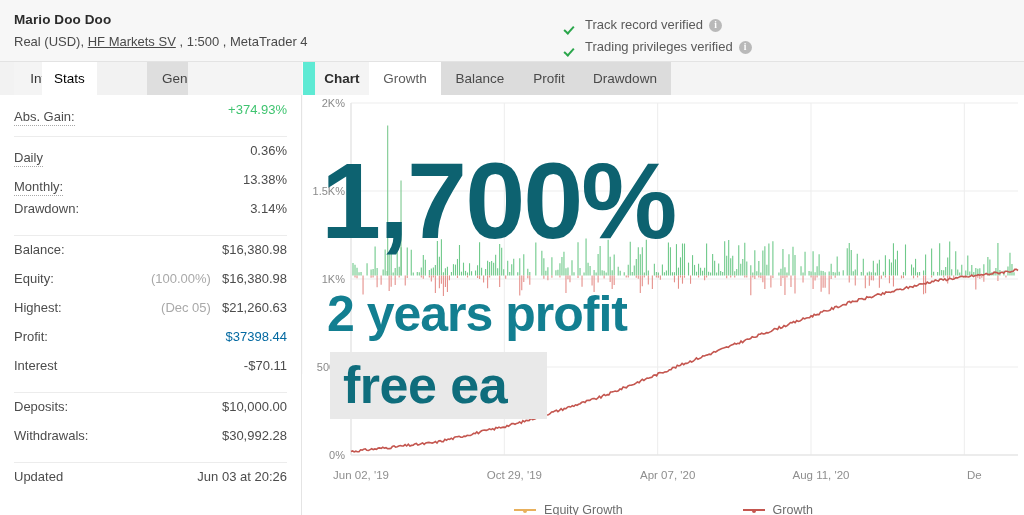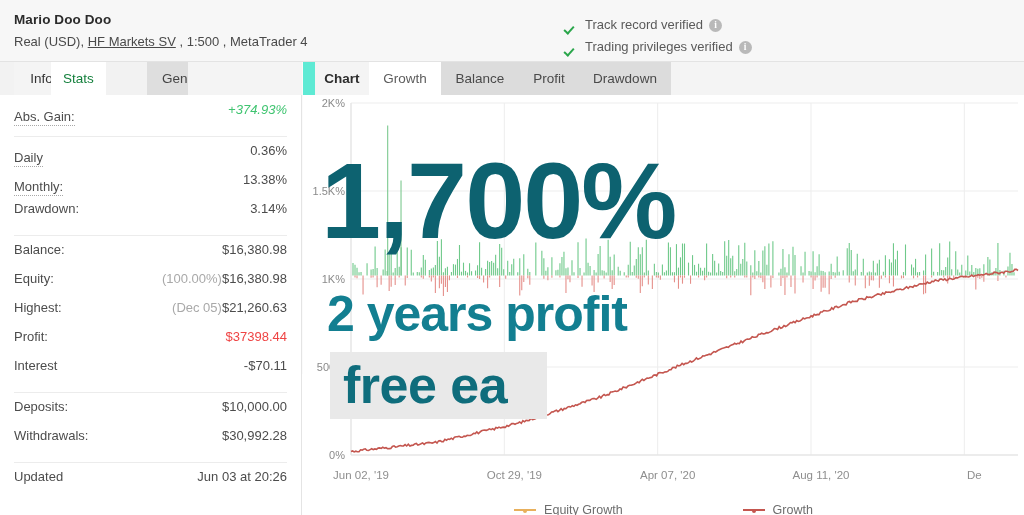--- a/index.html
+++ b/index.html
@@ -49,36 +49,36 @@
   #sidebar {
     position: absolute; left: 0; top: 62px; width: 302px; height: 453px;
     background: #ffffff; border-right: 1px solid #e4e4e4;
   }
   #side-tabs { position: relative; height: 33px; background: #f2f2f2; }
   .stab {
     position: absolute; top: 0; height: 33px; line-height: 33px;
     font-size: 13.5px; text-align: center; cursor: pointer; color: #555;
   }
   .stab.info   { left: 14px;   width: 55px;  background: #f4f4f4; color:#333; font-weight:normal; }
-  .stab.stats  { left: 51px;  width: 55px;  background: #ffffff; color:#15803d; }
+  .stab.stats  { left: 42px;  width: 55px;  background: #ffffff; color:#000000; }
   .stab.general{ left: 110px; width: 78px;  background: #dedede; color:#444;margin-left:37px; }
   #side-tabs .filler { position:absolute; left:188px; top:0; width:114px; height:33px; background:#f4f4f4; }
 
   #stats-list { padding: 0 14px; }
   .srow {
     display: flex; justify-content: space-between; align-items: baseline;
     height: 29px; font-size: 13px;
   }
   .slabel { color: #4c4c4c; }
   .slabel.dotted { border-bottom: 1px dotted #a8a8a8; align-self: center; line-height: 17px; }
   .sval { color: #4c4c4c; text-align: right; white-space: nowrap; }
   .sval.green { color: #2ab75e; font-weight: bold; }
-  .sval.green-light { color: #3fc470; font-weight: normal; font-style: italic; }
-  .sval.profit { color: #ef4444; }
-  .sval .muted { color: #a9a9a9; font-weight: normal; margin-right: 0; }
+  .sval.green-light { color: #3fc470; font-weight: normal; }
+  .sval.profit { color: #0369a1; }
+  .sval .muted { color: #a9a9a9; font-weight: normal; margin-right: 11px; }
   .sval.big { font-size: 14.5px; }
   .sdiv { height: 1px; background: #ececec; margin: 5px 0 6px 0; }
   .grp-top { margin-top: 7px; }
 
   
   #panel {
     position: absolute; left: 303px; top: 62px; width: 721px; height: 453px;
     background: #ffffff;
   }
   #chart-tabs { position: relative; height: 33px; background: #5eead4; }

